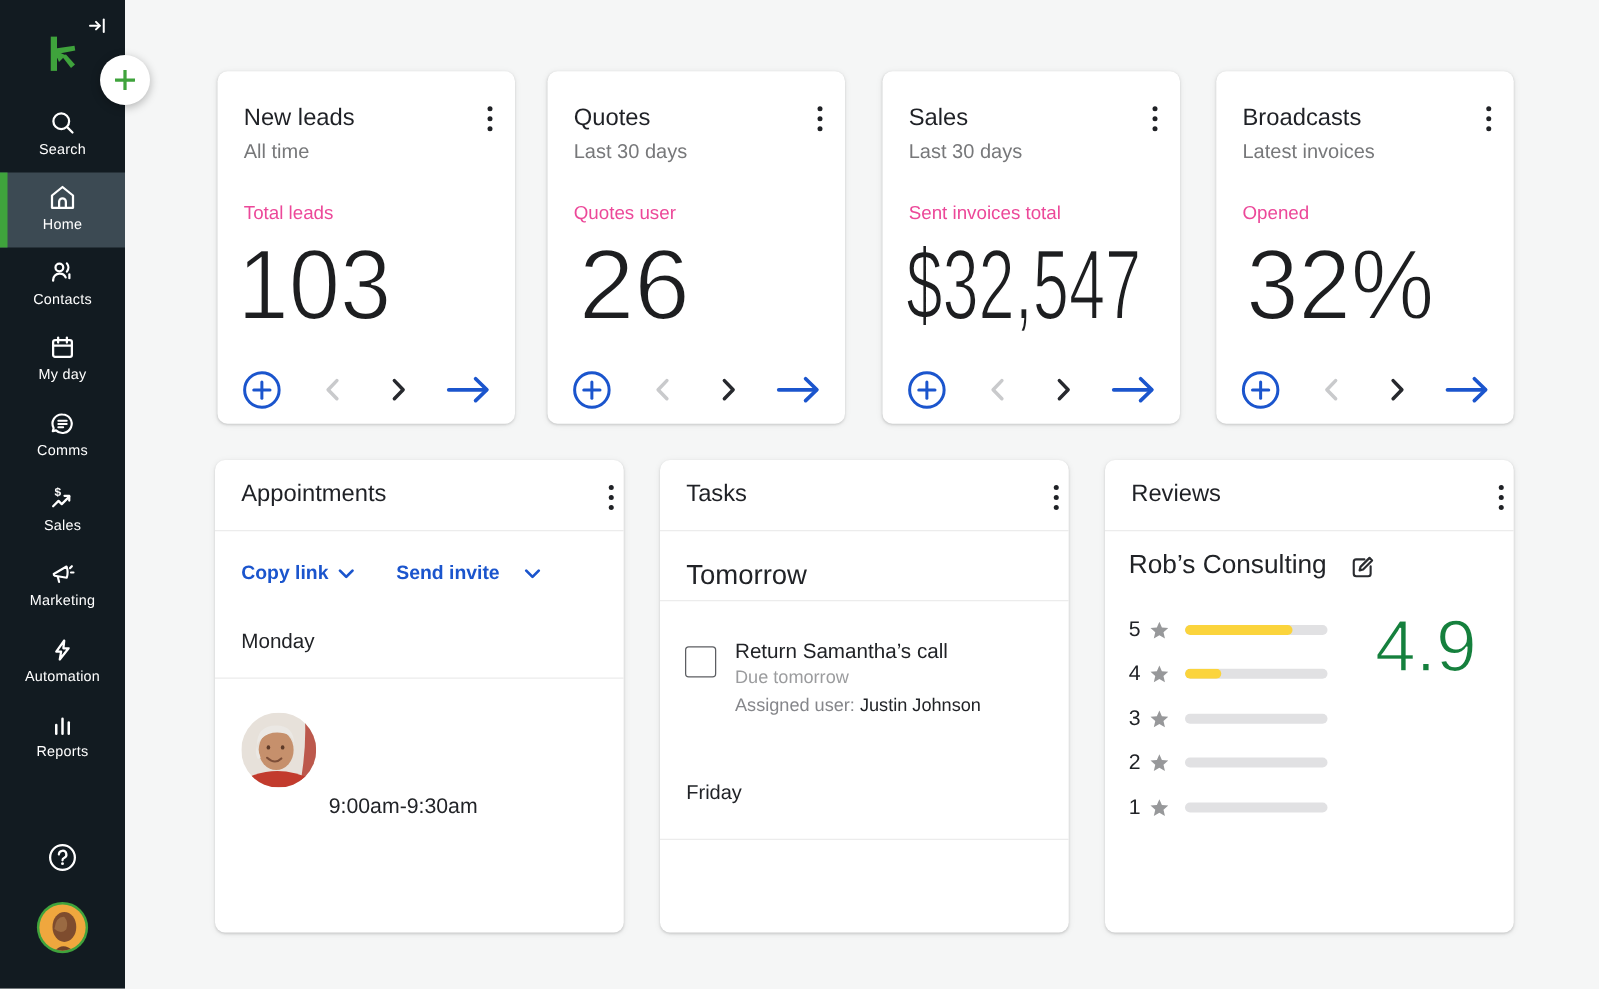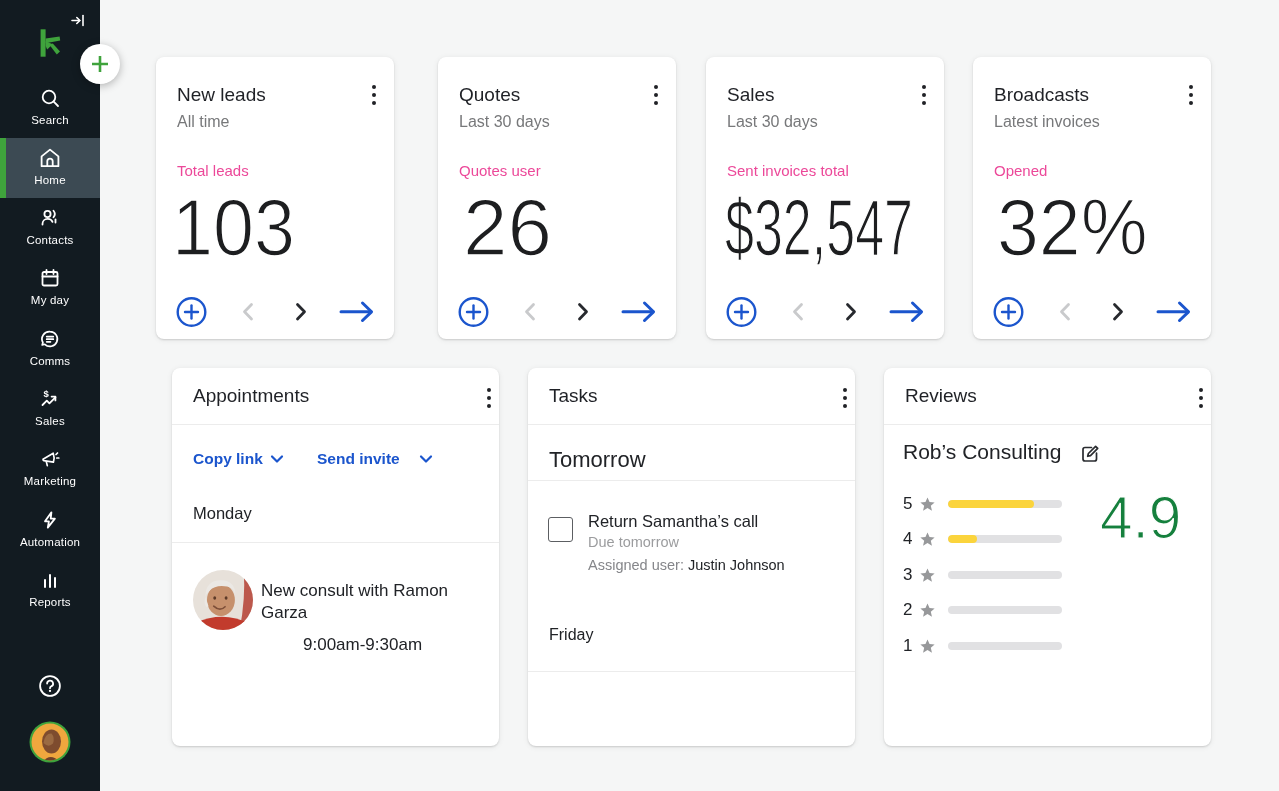--- a/index.html
+++ b/index.html
@@ -172,21 +172,21 @@
 </div>
 
 <div id="plusbtn"></div>
 <svg class="abs" style="left:92px; top:56px;" width="16" height="16" viewBox="0 0 16 16">
   <g stroke="#3fa33c" stroke-width="2.6" stroke-linecap="round">
       <line x1="0.5" y1="8" x2="15.5" y2="8"></line>
       <line x1="8" y1="0.5" x2="8" y2="15.5"></line>
     </g>
 </svg>
 
-<div class="card c1" style="left:156px;">
+<div class="card c1" style="left:174px;">
   <div class="ctitle">New leads</div>
   <div class="kebab" style="left:216px; top:28px;">
       <i></i>
       <i></i>
       <i></i>
     </div>
   <div class="csub">All time</div>
   <div class="clabel">Total leads</div>
   <div class="cnum"><span style="transform:scaleX(0.921); margin-left:-5px;">103</span></div>
   <svg class="iconrow" viewBox="0 0 238 44">
@@ -308,22 +308,21 @@
       <path d="M49 0 h9 v58 h-13 q6 -30 4 -58 Z" fill="#bc584c"></path>
       <path d="M3 51 Q29 39 55 52 L55 58 L3 58 Z" fill="#c23b2d"></path>
       <ellipse cx="27" cy="29" rx="13.5" ry="15.5" fill="#c6906c"></ellipse>
       <path d="M12 26 Q12 10 27 10 Q41 10 41 25 Q40 17 33 16 Q22 14 16 20 Q13 22.5 12 26 Z" fill="#ebe8e4"></path>
       <path d="M12 26 q-2 6 1 10 l2 -1 Z" fill="#ebe8e4"></path>
       <path d="M20 35 q6 5.5 11 .5" stroke="#7d4e38" stroke-width="1.6" fill="none" stroke-linecap="round"></path>
       <ellipse cx="21" cy="27" rx="1.4" ry="1.7" fill="#5d3a28"></ellipse>
       <ellipse cx="32" cy="27" rx="1.4" ry="1.7" fill="#5d3a28"></ellipse>
     </g>
   </svg>
-  <div class="abs" style="left:89px; top:212px; font-size:17px; color:#212327; line-height:21.5px;">New consult with Ramon<br>Garza</div>
-  <div class="abs" style="left:91px; top:267px; font-size:17px; color:#212327;margin-left:40px;">9:00am-9:30am</div>
+  <div class="abs" style="left:91px; top:267px; font-size:17px; color:#212327;">9:00am-9:30am</div>
 </div>
 
 <div class="card c2" style="left:528px;">
   <div class="ctitle" style="top:17px;">Tasks</div>
   <div class="kebab" style="left:315px; top:20px;">
       <i></i>
       <i></i>
       <i></i>
     </div>
   <div class="hdiv" style="top:56px;"></div>

